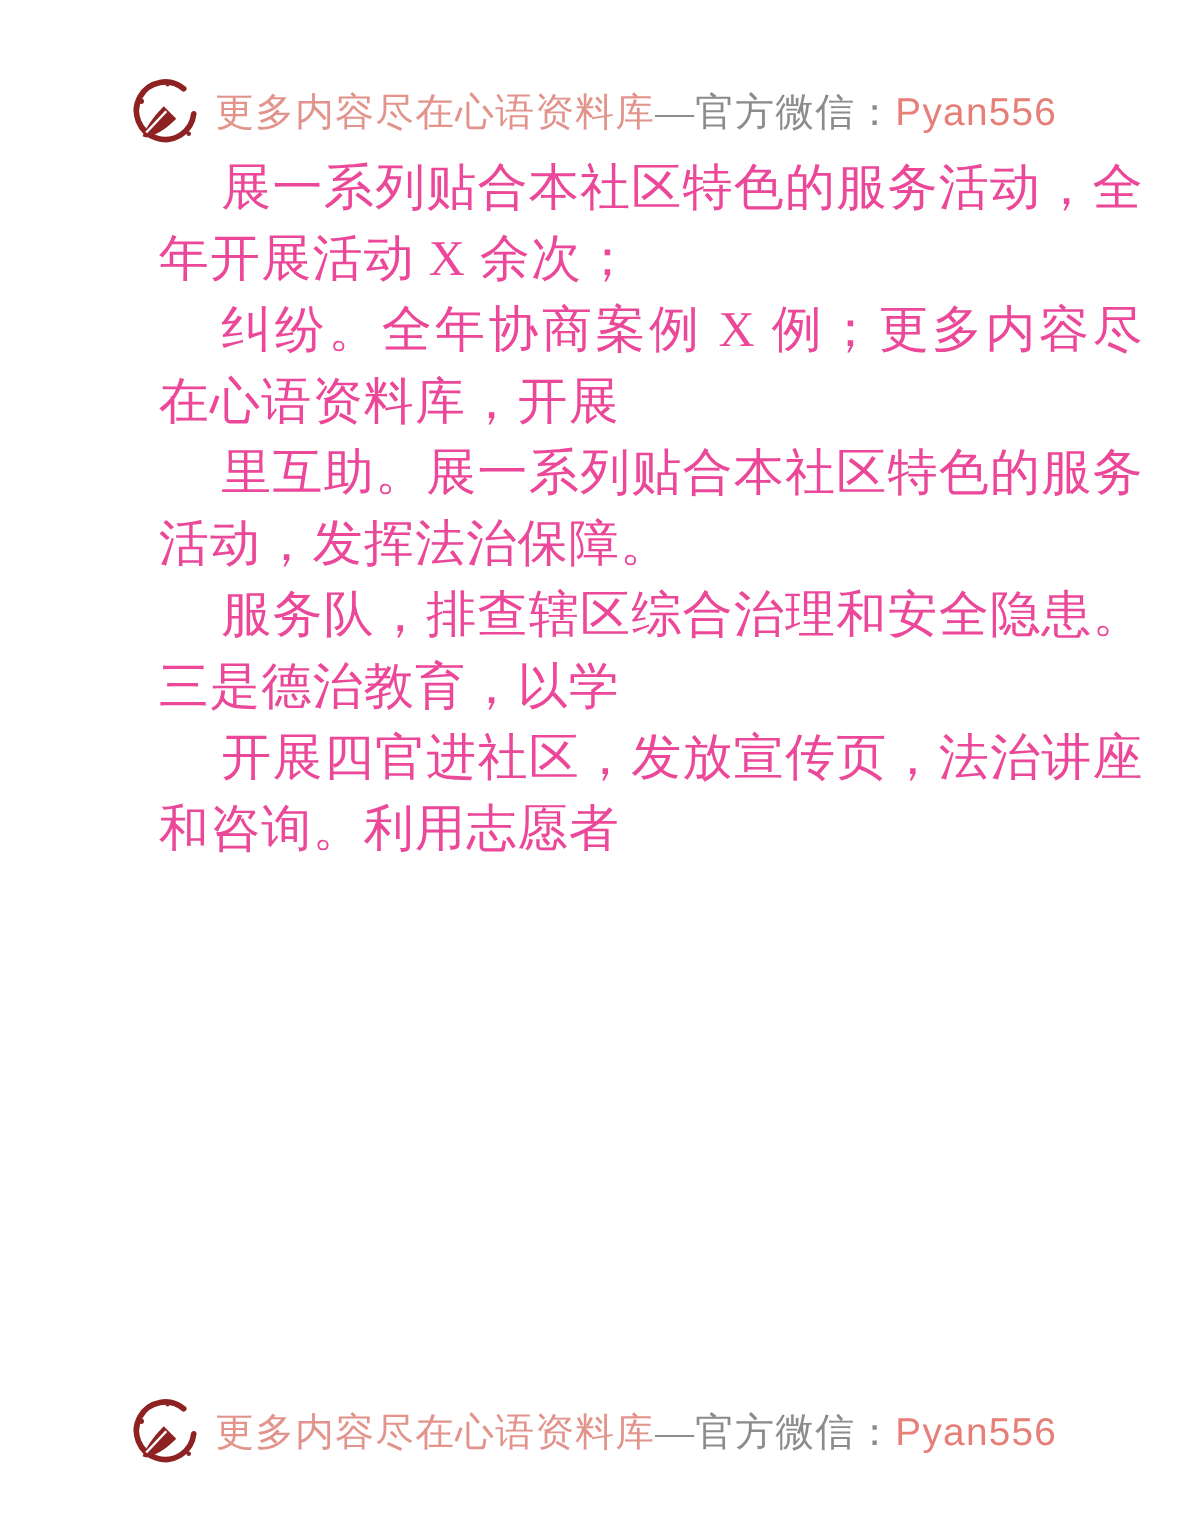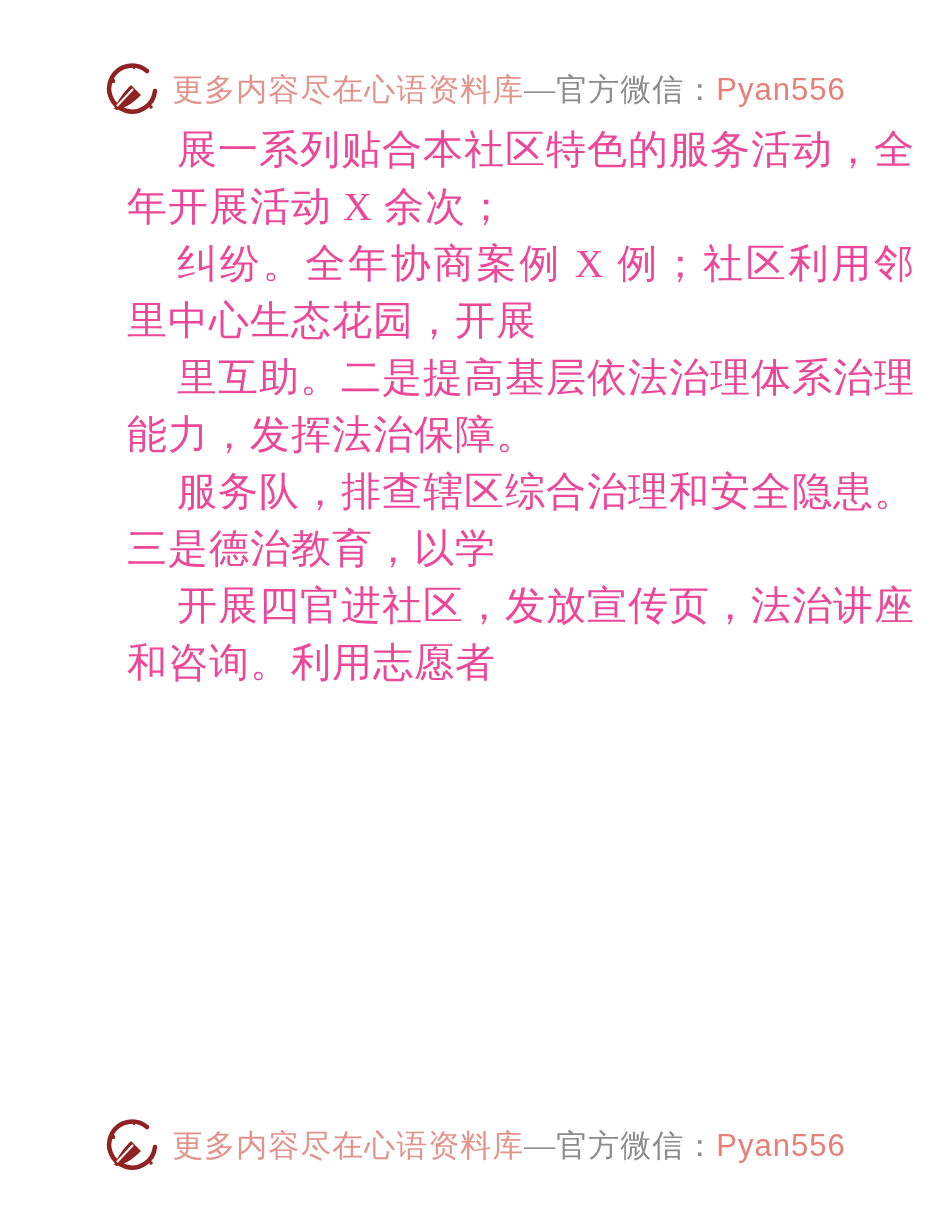--- a/index.html
+++ b/index.html
@@ -63,22 +63,22 @@
       <circle cx="9" cy="19" r="2.2" fill="#8e2222"></circle>
       <circle cx="30" cy="5.5" r="1.6" fill="#8e2222"></circle>
       <circle cx="47" cy="45" r="1.8" fill="#8e2222"></circle>
     </svg>
   </span>
   <span class="wm-text"><span class="wm-brand">更多内容尽在心语资料库</span><span class="wm-label">—官方微信：</span><span class="wm-id">Pyan556</span></span>
 </div>
 
 <div class="doc">
   <p>展一系列贴合本社区特色的服务活动，全年开展活动 X 余次；</p>
-  <p>纠纷。全年协商案例 X 例；社区利用邻里中心生态花园，开展</p>
-  <p>里互助。二是提高基层依法治理体系治理能力，发挥法治保障。</p>
+  <p>纠纷。全年协商案例 X 例；更多内容尽在心语资料库，开展</p>
+  <p>里互助。展一系列贴合本社区特色的服务活动，发挥法治保障。</p>
   <p>服务队，排查辖区综合治理和安全隐患。三是德治教育，以学</p>
   <p>开展四官进社区，发放宣传页，法治讲座和咨询。利用志愿者</p>
 </div>
 
 <div class="watermark bottom">
   <span class="wm-logo">
     <svg viewBox="0 0 56 56" width="56" height="56" aria-hidden="true">
       <path d="M43 9 A 23 23 0 1 0 51 29" fill="none" stroke="#8e2222" stroke-width="4.5" stroke-linecap="round"></path>
       <path d="M10 47 C15 36 21 29 27 23 L37 33 C31 39 24 45 13 48 Z" fill="#8e2222"></path>
       <path d="M13 44 L29 27" stroke="#ffffff" stroke-width="2" fill="none"></path>

